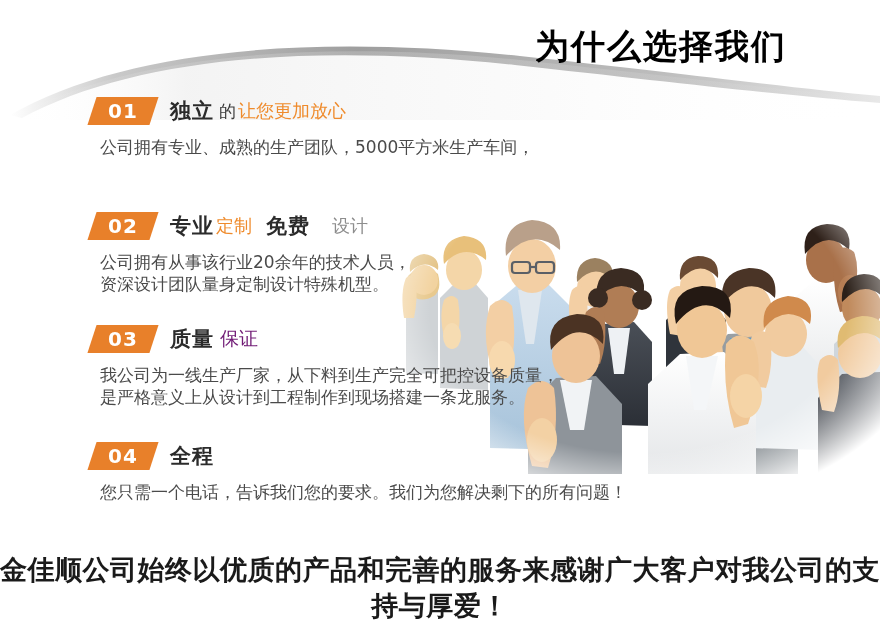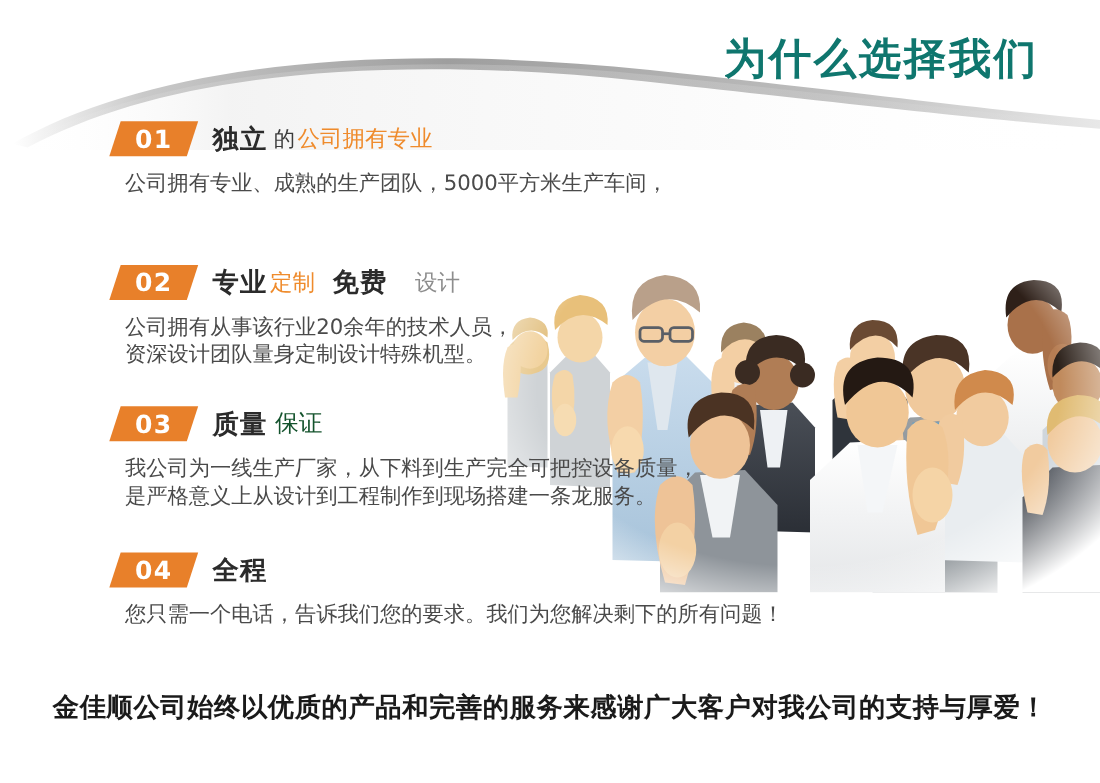--- a/index.html
+++ b/index.html
@@ -28,24 +28,23 @@
     pointer-events: none;
   }
 
   
   .headline {
     position: absolute;
     left: 535px;
     top: 24px;
     font-size: 34px;
     font-weight: bold;
-    color: #0f766e;
+    color: #000000;
     letter-spacing: 2px;
     white-space: nowrap;
-    margin-left: 44px;
   }
 
   
   .photo {
     position: absolute;
     left: 398px;
     top: 148px;
     width: 482px;
     height: 326px;
     overflow: hidden;
@@ -99,21 +98,21 @@
     color: #3a3a3a;
     margin-left: 5px;
   }
   .h-accent {
     font-size: 18px;
     color: #ef8b2c;
     margin-left: 2px;
   }
   .h-accent-lg {
     font-size: 19px;
-    color: #14532d;
+    color: #701a75;
     margin-left: 6px;
     text-align: center;
   }
   .h-gray {
     font-size: 18px;
     color: #8d8d8d;
     margin-left: 22px;
   }
   .h-gap { display: inline-block; width: 14px; }
 
@@ -126,21 +125,21 @@
   }
   .feat-body div { white-space: nowrap; }
 
   
   .tagline {
     position: absolute;
     left: 0;
     top: 552px;
     width: 880px;
     text-align: center;
-    font-size: 21px;
+    font-size: 27px;
     font-weight: bold;
     color: #1a1a1a;
     letter-spacing: 0.5px;
   }
 </style>
 </head>
 <body>
 
 <div id="banner">
 
@@ -312,21 +311,21 @@
     </svg>
   </div>
 
   <div class="feature feat-1">
     <div class="feat-head">
       <div class="badge">
         <span>01</span>
       </div>
       <span class="h-strong">独立</span>
       <span class="h-plain">的</span>
-      <span class="h-accent">公司拥有专业</span>
+      <span class="h-accent">让您更加放心</span>
     </div>
     <div class="feat-body">
       <div>公司拥有专业、成熟的生产团队，5000平方米生产车间，</div>
     </div>
   </div>
 
   <div class="feature feat-2">
     <div class="feat-head">
       <div class="badge">
         <span>02</span>

